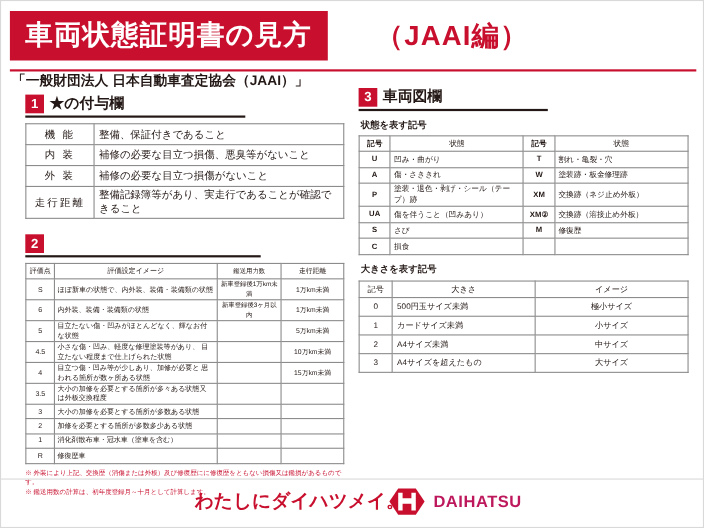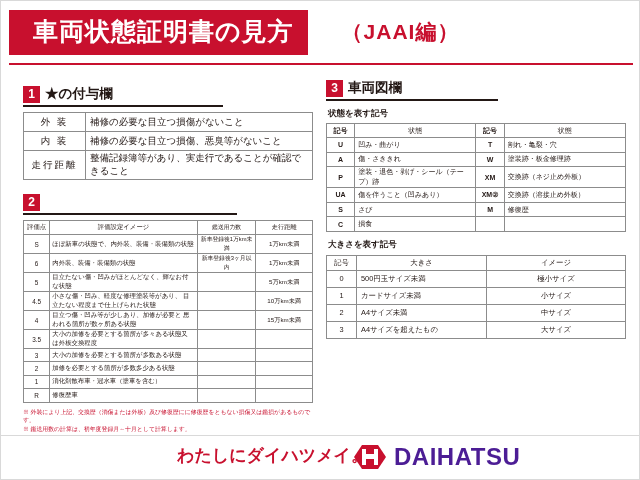--- a/index.html
+++ b/index.html
@@ -13,26 +13,26 @@
   .page { position:relative; width:640px; height:480px; border:1px solid #d9d9d9; }
 
   
   .header {
     position:absolute; left:8px; top:6px; width:624px; height:50px;
     display:flex; align-items:center;
   }
   .title-box {
     background:#c8102e; color:#fff;
     font-size:25px; font-weight:bold; letter-spacing:1px;
-    padding:5px 14px 7px 24px;
+    padding:5px 14px 7px 14px;
     display:inline-block;
   }
   .title-sub {
-    color:#c8102e; font-size:21px; font-weight:bold;
-    margin-left:34px; letter-spacing:1px;
+    color:#c8102e; font-size:25px; font-weight:bold;
+    margin-left:44px; letter-spacing:1px;
   }
 
   
   .redrule { position:absolute; left:8px; top:62px; width:624px; height:2px; background:#c8102e; }
   .orgname { position:absolute; left:10px; top:64px; font-size:12.5px; font-weight:bold; }
 
   
   .sec-head { display:flex; align-items:center; }
   .sec-num {
     width:17px; height:17px; background:#c8102e; color:#fff;
@@ -81,50 +81,55 @@
 
   
   .footer { position:absolute; left:0; bottom:0; width:640px; height:44px; border-top:1px solid #d9d9d9; }
   .slogan {
     position:absolute; left:176px; top:8px;
     font-size:17px; font-weight:bold; color:#c8102e;
     letter-spacing:0px;
   }
   .logo-wrap { position:absolute; left:352px; top:7px; display:flex; align-items:center; }
   .logo-mark { width:34px; height:26px; position:relative; }
-  .logo-text { font-size:24px; font-weight:bold; color:#4c1d95; letter-spacing:0.5px; margin-left:7px; }
+  .logo-text { font-size:15px; font-weight:bold; color:#be185d; letter-spacing:0.5px; margin-left:7px; }
 </style>
 </head>
 <body>
 
 <div class="page">
 
   <div class="header">
     <span class="title-box">車両状態証明書の見方</span>
     <span class="title-sub">（JAAI編）</span>
   </div>
   <div class="redrule"></div>
+  <div class="orgname">「一般財団法人 日本自動車査定協会（JAAI）」</div>
 
   <div class="col-left">
 
     <div class="sec-head">
       <span class="sec-num">1</span>
       <span class="sec-title">★の付与欄</span>
     </div>
     <div class="sec-underline" style="width:200px"></div>
 
     <table class="t1">
       <tbody id="t1body">
           <tr>
+            <td class="k">機 能</td>
+            <td>整備、保証付きであること</td>
+          </tr>
+          <tr>
+            <td class="k">内 装</td>
+            <td>補修の必要な目立つ損傷、悪臭等がないこと</td>
+          </tr>
+          <tr>
             <td class="k">外 装</td>
             <td>補修の必要な目立つ損傷がないこと</td>
-          </tr>
-          <tr>
-            <td class="k">内 装</td>
-            <td>補修の必要な目立つ損傷、悪臭等がないこと</td>
           </tr>
           <tr>
             <td class="k">走行距離</td>
             <td>整備記録簿等があり、実走行であることが確認できること</td>
           </tr>
         </tbody>
     </table>
 
     <div class="sec-head sec2">
       <span class="sec-num">2</span>

